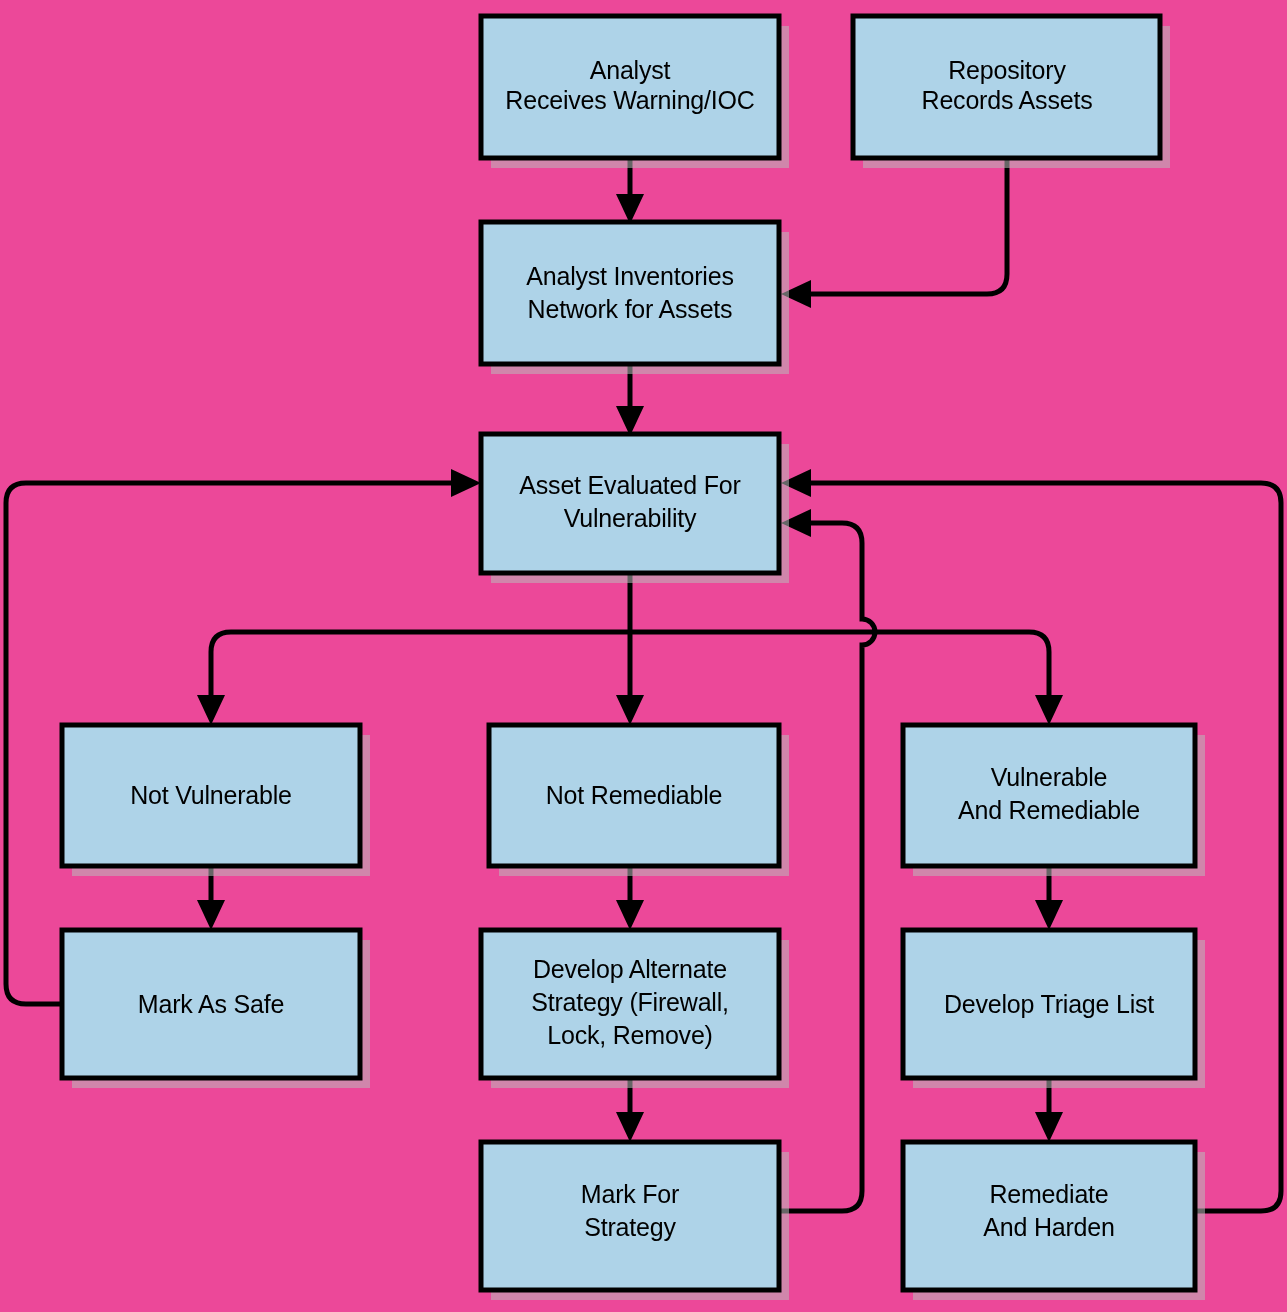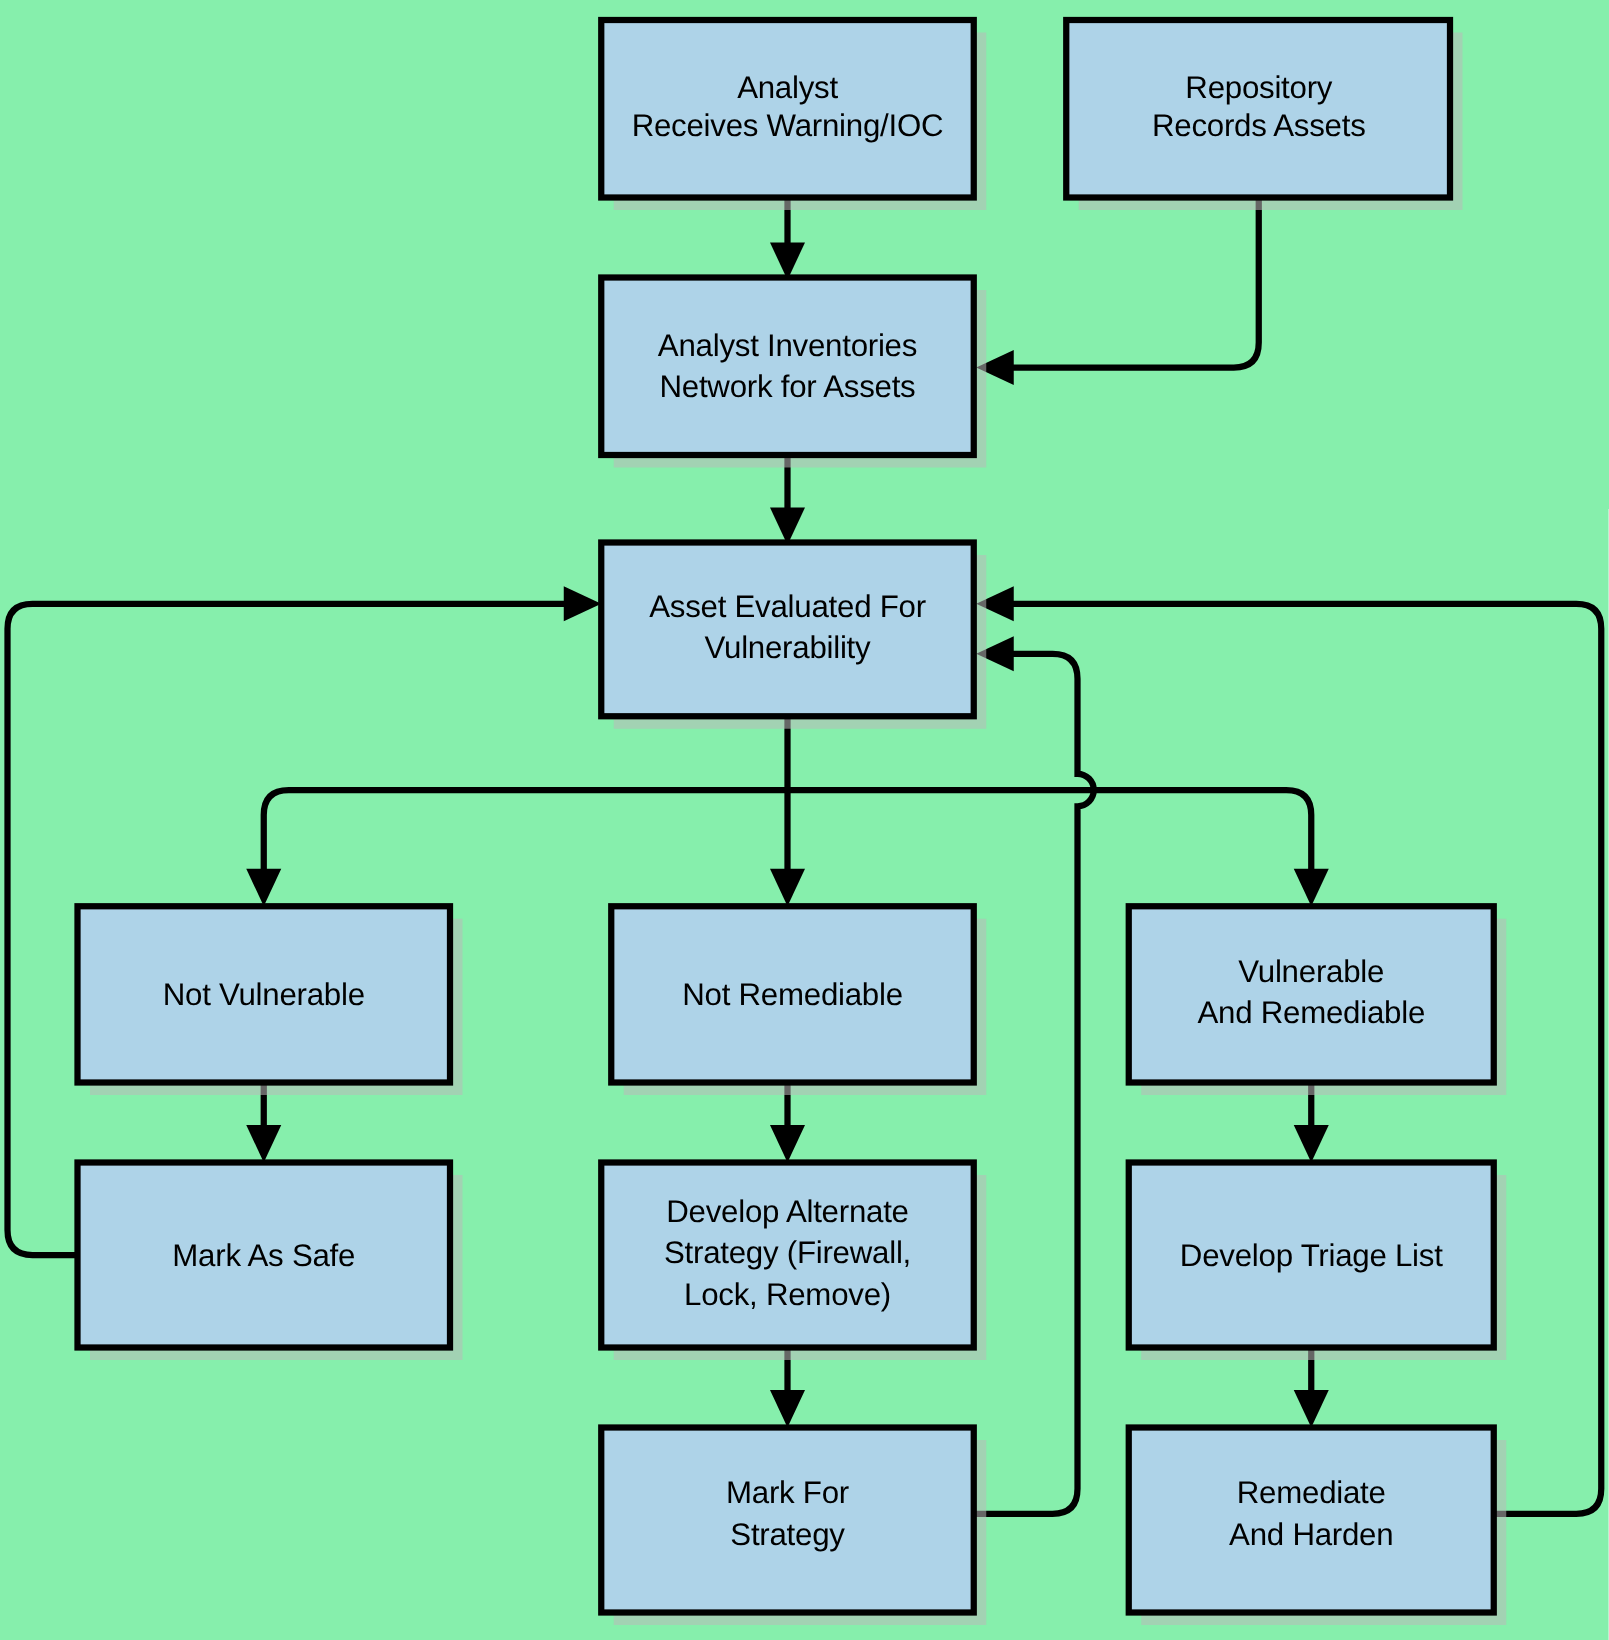--- a/index.html
+++ b/index.html
@@ -10,21 +10,21 @@
   body {
     font-family: "Liberation Sans", sans-serif;
     width: 1287px;
     height: 1312px;
     overflow: hidden;
   }
   #flowchart-root {
     position: relative;
     width: 1287px;
     height: 1312px;
-    background: #86efac;
+    background: #ec4899;
   }
   svg.diagram {
     display: block;
     width: 1287px;
     height: 1312px;
   }
   .node-rect {
     fill: #aed3e8;
     stroke: #000000;
     stroke-width: 5;

